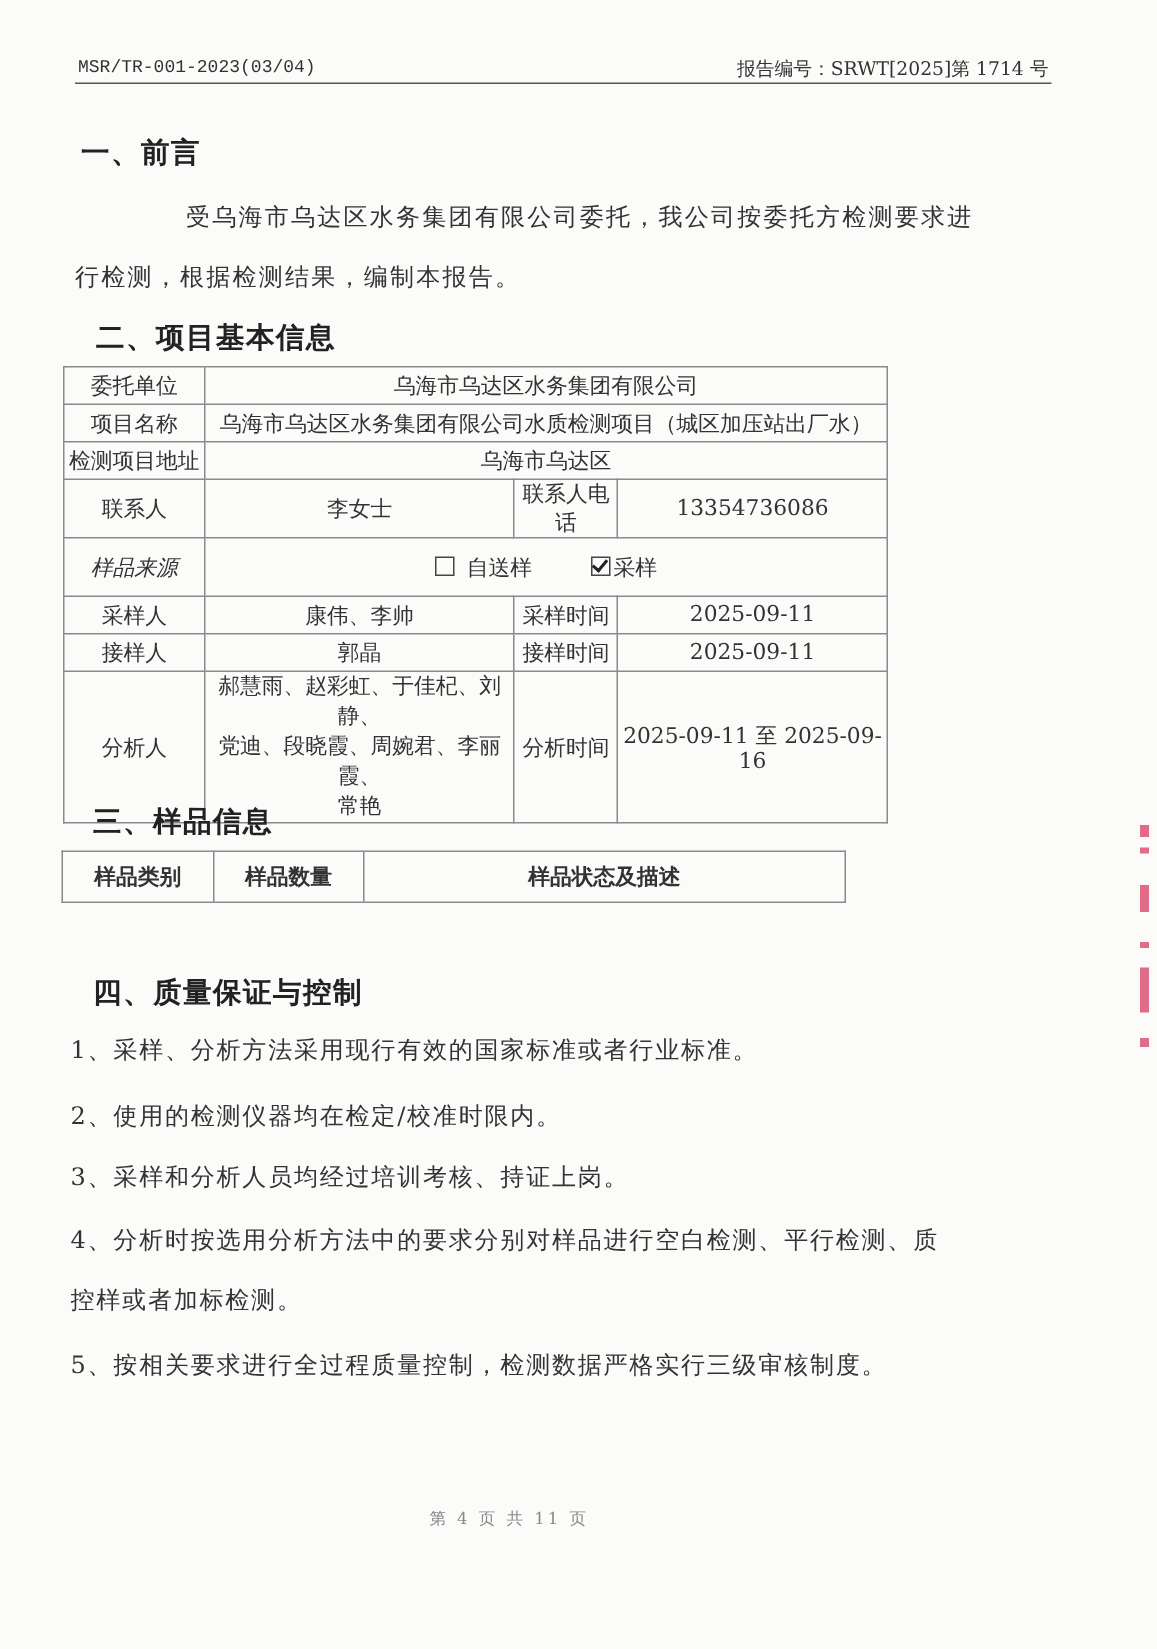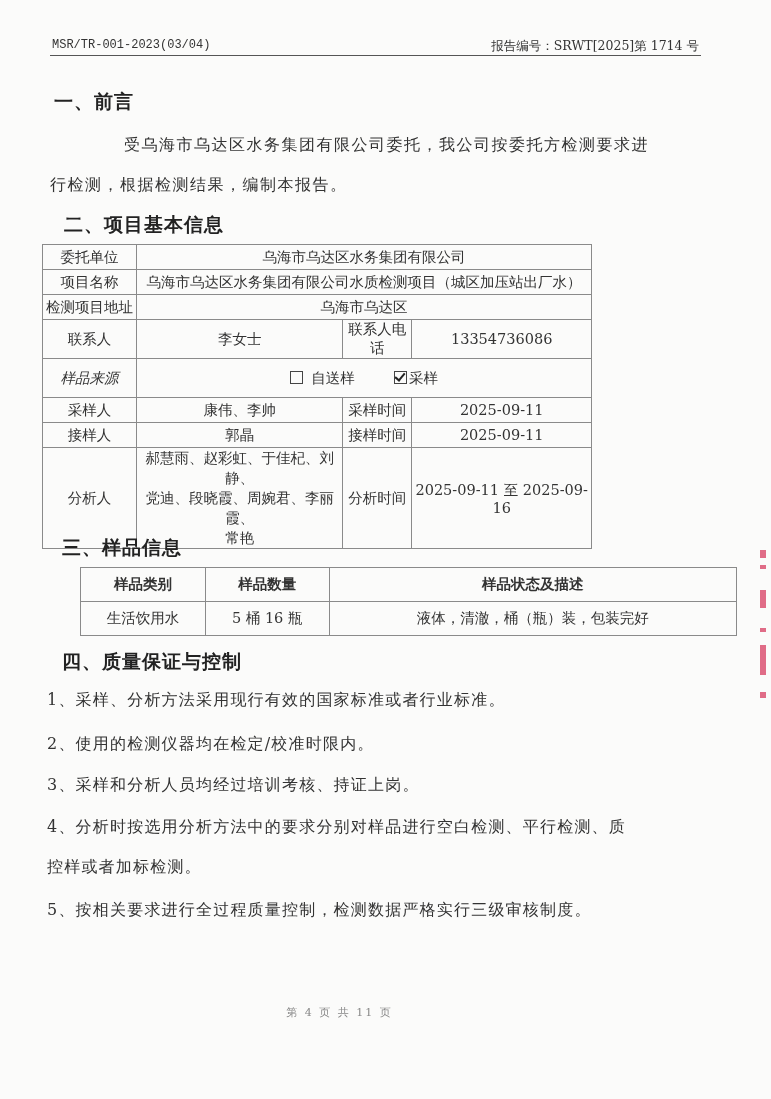--- a/index.html
+++ b/index.html
@@ -10,21 +10,21 @@
   .abs { position: absolute; }
   .header-left { left: 52px; top: 38px; font-size: 12px; font-family: "Liberation Mono", "DejaVu Sans Mono", monospace; color: #333; }
   .header-right { right: 72px; top: 38px; font-size: 12.5px; color: #333; margin-left: 32px; }
   .header-rule { left: 50px; top: 55px; width: 651px; height: 1px; background: #555; }
   .h1 { font-size: 19px; font-weight: bold; color: #222; font-family: "DejaVu Sans", "Liberation Sans", sans-serif; letter-spacing: 1px; }
   .para { font-size: 16px; line-height: 44px; color: #333; letter-spacing: 1.5px; }
   table { border-collapse: collapse; position: absolute; font-size: 14.5px; color: #333; }
   td { border: 1px solid #8a8a8a; text-align: center; vertical-align: middle; padding: 0; }
   .t1 { left: 42px; top: 244px; width: 550px; }
   .t1 td { height: 24px; }
-  .t2 { left: 41px; top: 567px; width: 657px; margin-left: 39px; }
+  .t2 { left: 41px; top: 567px; width: 523px; }
   .t2 td { height: 33px; }
   .list-item { left: 47px; font-size: 16px; color: #333; letter-spacing: 1.2px; }
   .footer { left: 0; width: 679px; top: 1005px; text-align: center; font-size: 11px; color: #888; letter-spacing: 2px; }
   .stamp { left: 760px; width: 6px; background: #d9486a; opacity: 0.8; }
   .cb { display: inline-block; width: 11px; height: 11px; border: 1px solid #444; vertical-align: -1px; margin-right: 8px; position: relative; }
   .cb.checked::after { content: ""; position: absolute; left: 2px; top: -1px; width: 4px; height: 8px; border: solid #222; border-width: 0 2px 2px 0; transform: rotate(40deg); }
 </style>
 </head>
 <body>
 
@@ -104,25 +104,20 @@
     <col style="width:125px">
       <col style="width:124px">
       <col style="width:408px">
   </colgroup>
   <tbody>
       <tr>
     <td style="font-weight:bold;">样品类别</td>
     <td style="font-weight:bold;">样品数量</td>
     <td style="font-weight:bold;">样品状态及描述</td>
   </tr>
-  <tr>
-    <td>生活饮用水</td>
-    <td>5 桶 16 瓶</td>
-    <td>液体，清澈，桶（瓶）装，包装完好</td>
-  </tr>
 </tbody>
   </table>
 
 <div class="abs h1" style="left:62px; top:649px;">四、质量保证与控制</div>
 <div class="abs list-item" style="top:690px;">1、采样、分析方法采用现行有效的国家标准或者行业标准。</div>
 <div class="abs list-item" style="top:734px;">2、使用的检测仪器均在检定/校准时限内。</div>
 <div class="abs list-item" style="top:775px;">3、采样和分析人员均经过培训考核、持证上岗。</div>
 <div class="abs list-item" style="top:817px;">4、分析时按选用分析方法中的要求分别对样品进行空白检测、平行检测、质</div>
 <div class="abs list-item" style="top:857px;">控样或者加标检测。</div>
 <div class="abs list-item" style="top:900px;">5、按相关要求进行全过程质量控制，检测数据严格实行三级审核制度。</div>

